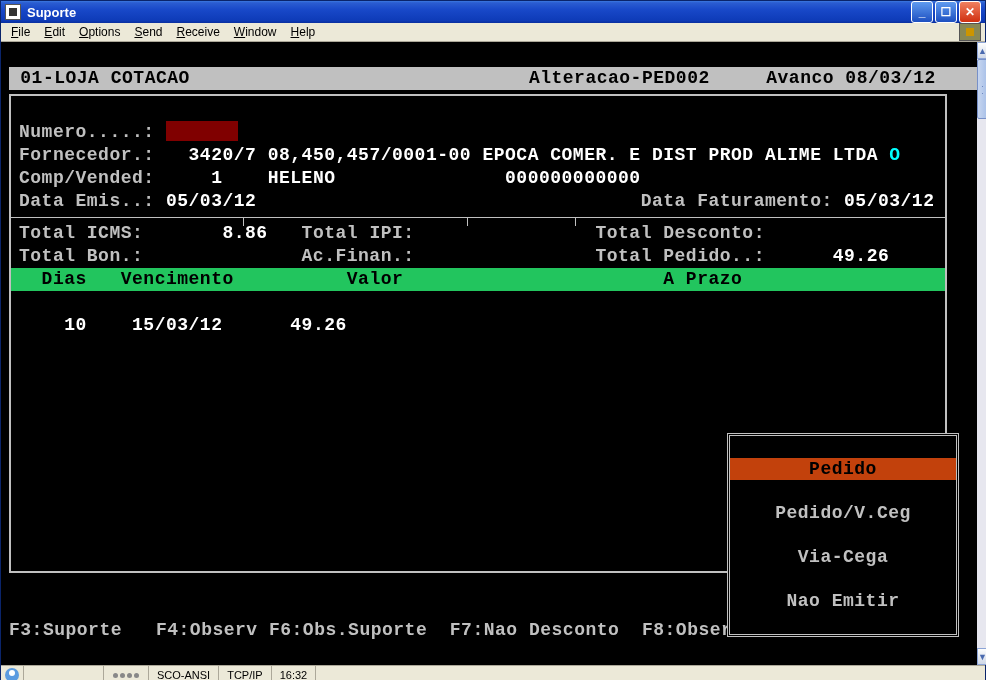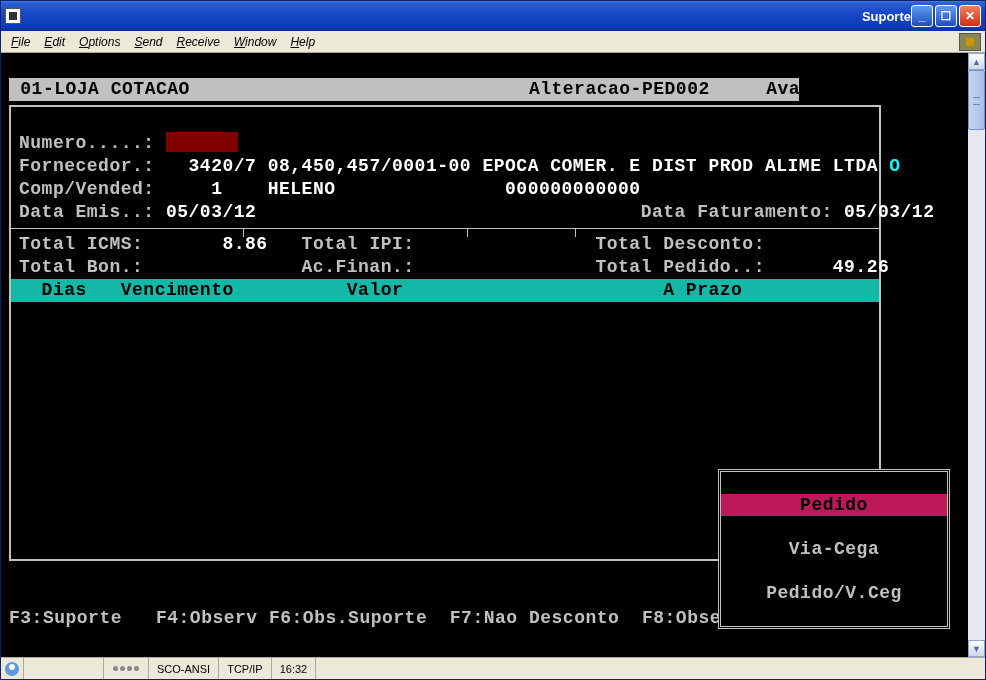--- a/index.html
+++ b/index.html
@@ -21,21 +21,20 @@
   }
   .titlebar {
     height: 30px;
     background: linear-gradient(to bottom, #3b79e0 0%, #2b5dd1 8%, #1848c8 40%, #0e3bb8 88%, #0a2f9f 100%);
     display: flex;
     align-items: center;
     padding: 0 4px;
     color: white;
     font-weight: bold;
     font-size: 13px;
-    text-align: right;
   }
   .titlebar-icon {
     width: 16px; height: 16px;
     background: #fff;
     border: 1px solid #555;
     margin-right: 6px;
     display: flex;
     align-items: center;
     justify-content: center;
   }
@@ -60,21 +59,20 @@
     display: flex;
     align-items: center;
     padding: 0 4px;
     gap: 2px;
     border-bottom: 1px solid #aca899;
     font-size: 12px;
   }
   .menubar .menuitem {
     padding: 2px 6px;
     cursor: default;
-    font-style: italic;
   }
   .menuitem u { text-decoration: underline; }
   .menubar-right {
     margin-left: auto;
     width: 22px; height: 18px;
     background: #888855;
     border: 1px solid #555;
     display:flex; align-items:center; justify-content:center;
   }
   .menubar-right::after { content:""; width:8px; height:8px; background:#cc9500; }
@@ -121,26 +119,26 @@
   .scroll-thumb::after{
     content:""; position:absolute; left:4px; right:4px; top:26px; height:6px;
     border-top:1px solid #6e88c0;
     border-bottom:1px solid #6e88c0;
   }
 
   .hdr-row {
     background: #c0c0c0;
     color: #000;
     display: inline-block;
-    width: 790px;
+    width: 968px;
   }
 
   .frame {
     border: 2px solid #c0c0c0;
-    width: 872px;
+    width: 938px;
     margin-top: 4px;
     padding: 2px 8px 4px 8px;
   }
   .label { color: #c0c0c0; }
   .val-white { color: #ffffff; }
   .val-cyan { color: #00ffff; }
   .redbox {
     display: inline-block;
     width: 72px;
     height: 20px;
@@ -155,38 +153,38 @@
     position:relative;
   }
   .divider::before, .divider::after, .divider .tick {
     content:""; position:absolute; top:0; width:1px; height:8px; background:#c0c0c0;
   }
   .divider::before { left: 232px; }
   .divider::after { left: 456px; }
   .tick2 { position:absolute; left:564px; top:0; width:1px; height:8px; background:#c0c0c0; }
 
   .col-hdr {
-    background: #14b8a6;
+    background: #22c55e;
     color: #000;
     margin: 0 -8px;
     padding: 0 8px;
   }
 
   .menu-box {
     position: absolute;
     right: 18px;
     bottom: 28px;
     width: 232px;
     background: #000;
     border: 3px double #c0c0c0;
     line-height: 22px;
     text-align: center;
   }
   .menu-box .sel {
-    background: #be185d;
+    background: #c2410c;
     color: #000;
   }
 
   .fn-row {
     color: #c0c0c0;
   }
 
   .statusbar {
     height: 22px;
     background: #ece9d8;
@@ -239,35 +237,37 @@
     <div class="terminal">
 <span class="hdr-row"> <span>01-LOJA COTACAO</span>                              <span>Alteracao-PED002</span>     <span>Avanco 08/03/12</span> </span>
 <div class="frame">
 <span class="label">Numero.....: </span><span class="redbox"></span>
 <span class="label">Fornecedor.: </span>  <span class="val-white">3420/7</span> <span class="val-white">08,450,457/0001-00</span> <span class="val-white">EPOCA COMER. E DIST PROD ALIME LTDA</span> <span class="val-cyan">O</span>
 <span class="label">Comp/Vended: </span>    <span class="val-white">1</span>    <span class="val-white">HELENO</span>               <span class="val-white">000000000000</span>
 <span class="label">Data Emis..: </span><span class="val-white">05/03/12</span>                                  <span class="label">Data Faturamento: </span><span class="val-white">05/03/12</span>
 <div class="divider"><span class="tick2"></span></div><span class="label">Total ICMS:</span>       <span class="val-white">8.86</span>   <span class="label">Total IPI:</span>                <span class="label">Total Desconto:</span>
 <span class="label">Total Bon.:</span>              <span class="label">Ac.Finan.:</span>                <span class="label">Total Pedido..:</span>      <span class="val-white">49.26</span>
 <div class="col-hdr">  <span>Dias</span>   <span>Vencimento</span>          <span>Valor</span>                       <span>A Prazo</span>                     </div>
+<span>    <span class="val-white">10</span>    <span class="val-white">15/03/12</span>      <span class="val-white">49.26</span></span>
 
 
 
 
 
 
 
 
 
 
 </div>
 <div class="menu-box">
 <div class="sel">Pedido</div>
+<div>Pedido/V.Ceg</div>
 <div>Via-Cega</div>
-<div>Pedido/V.Ceg</div>
+<div>Nao Emitir</div>
 </div>
 <span class="fn-row"><span>F3:Suporte</span>   <span>F4:Observ</span> <span>F6:Obs.Suporte</span>  <span>F7:Nao Desconto</span>  <span>F8:Observ.Ped</span>  <span>F9:Calc</span></span>
     </div>
     <div class="scroll">
       <div class="scroll-btn">▲</div>
       <div class="scroll-track">
         <div class="scroll-thumb"></div>
       </div>
       <div class="scroll-btn">▼</div>
     </div>

